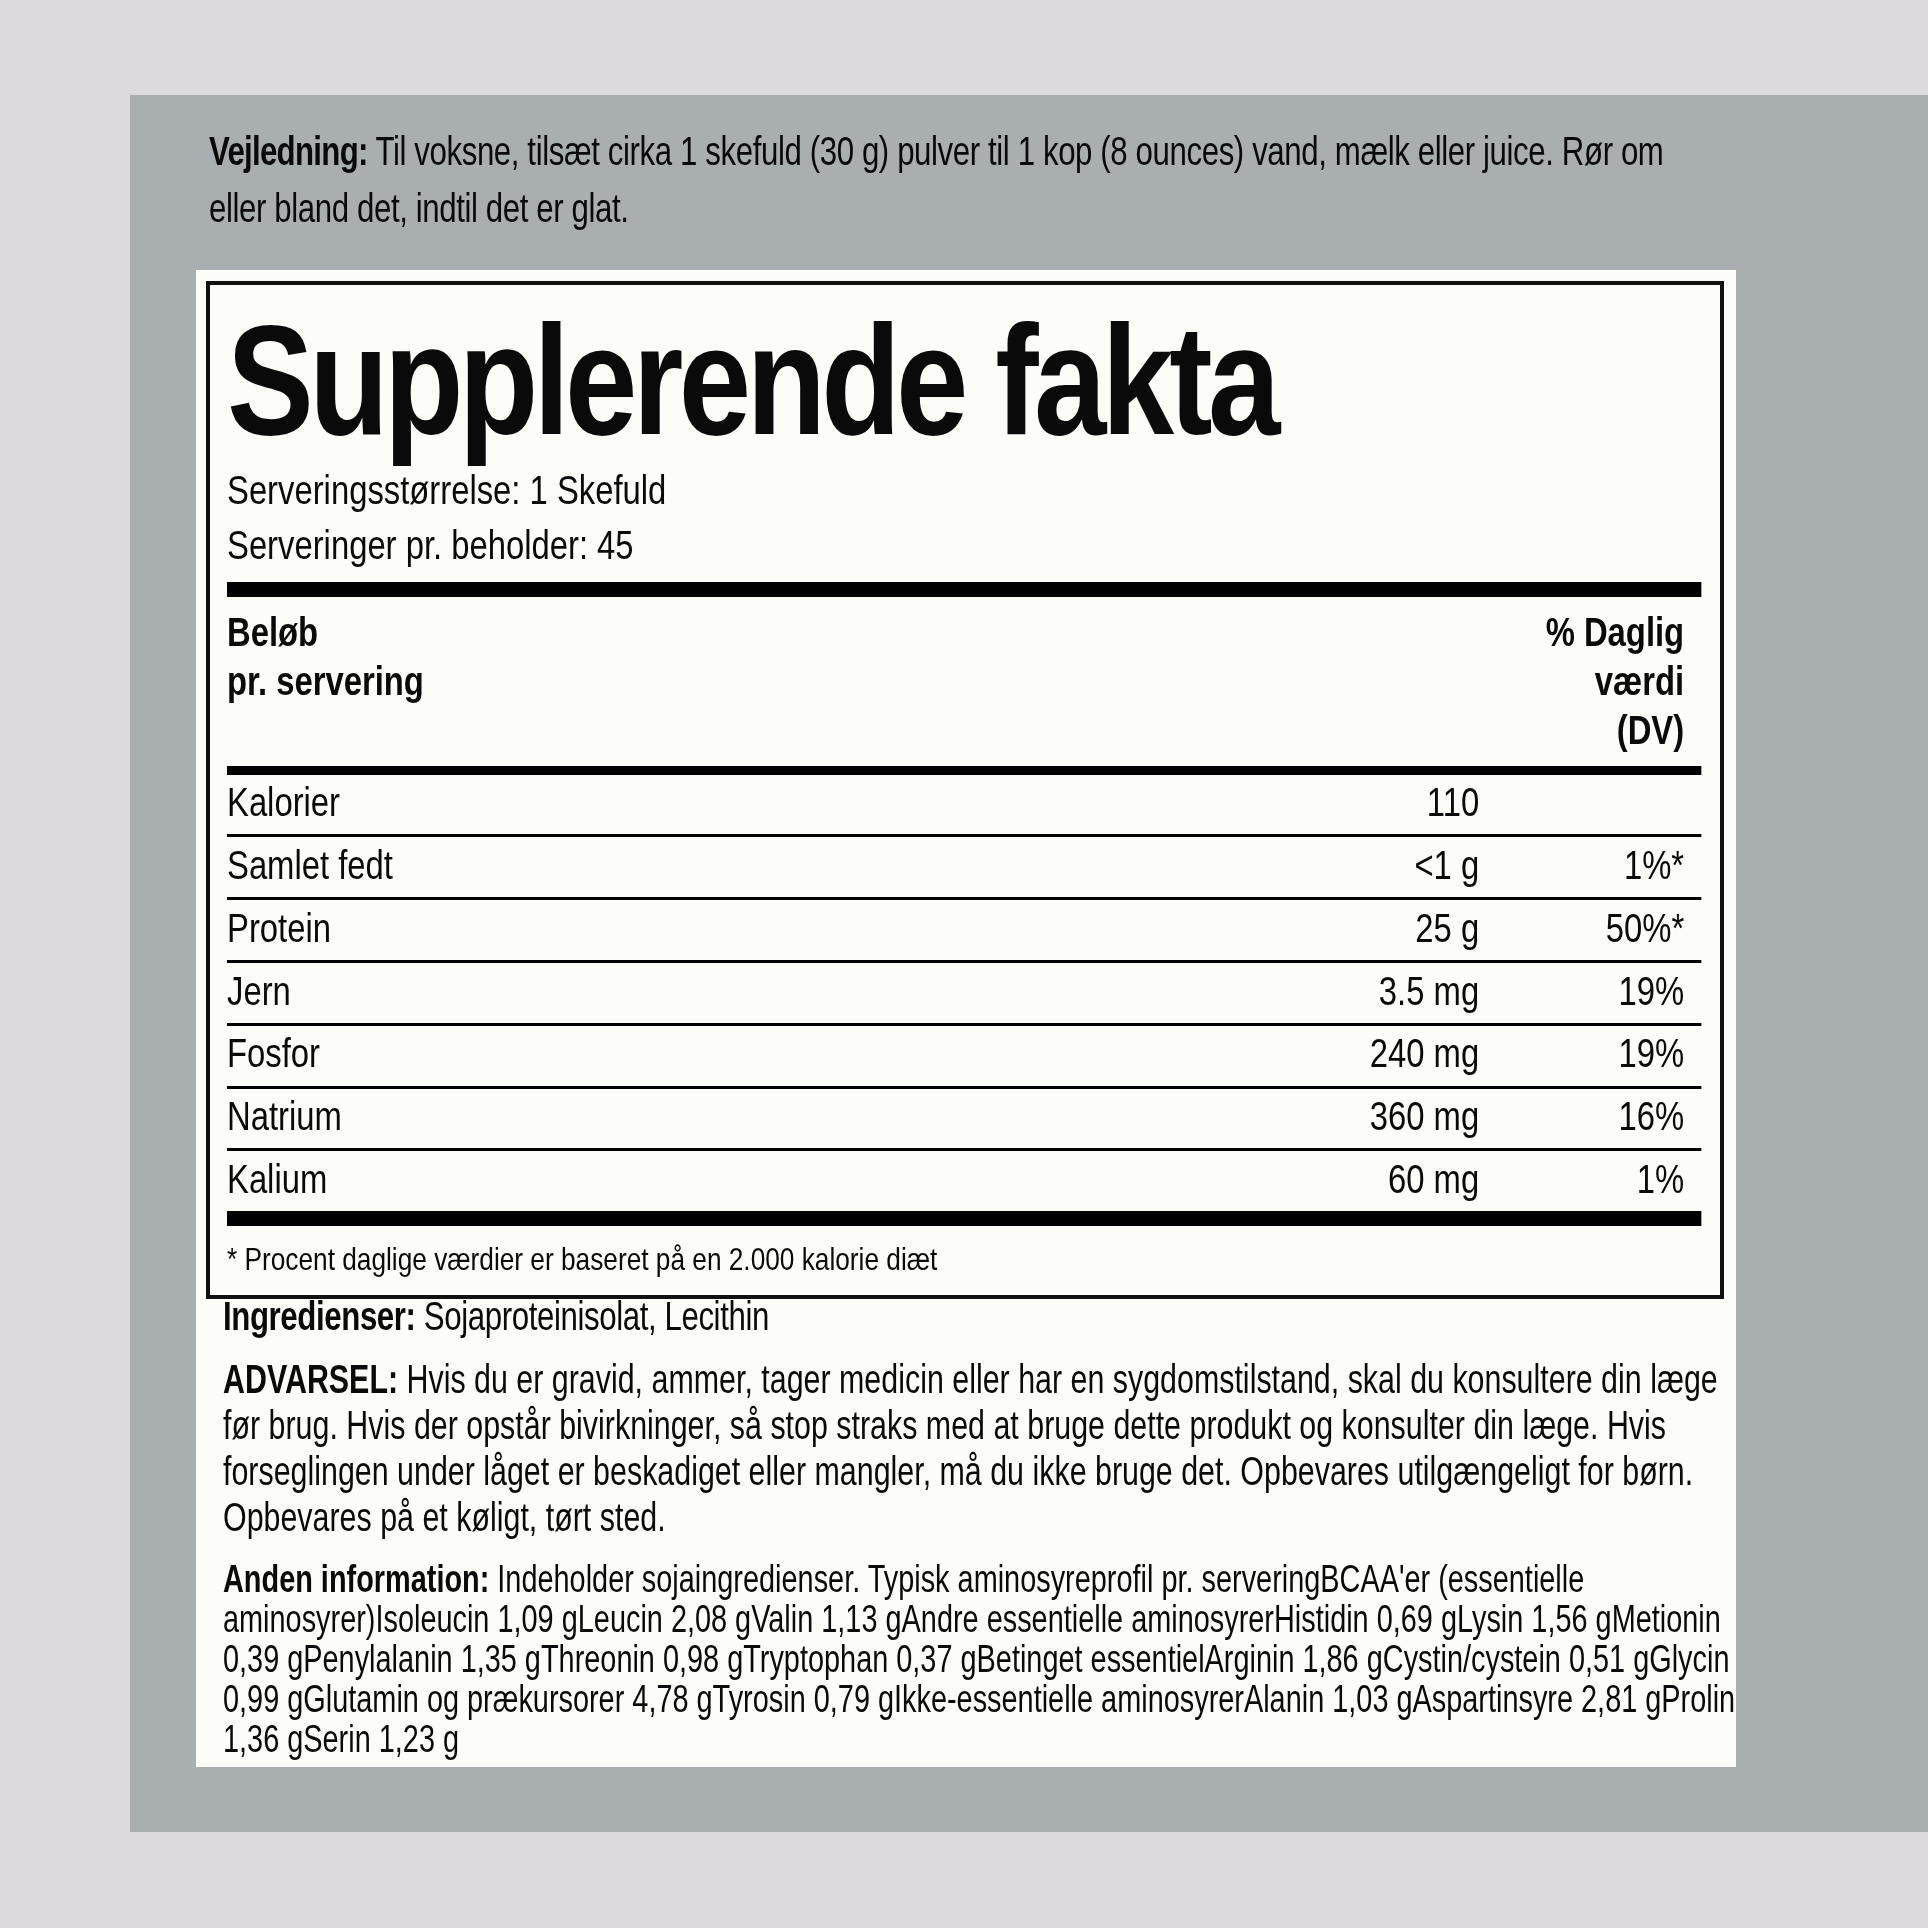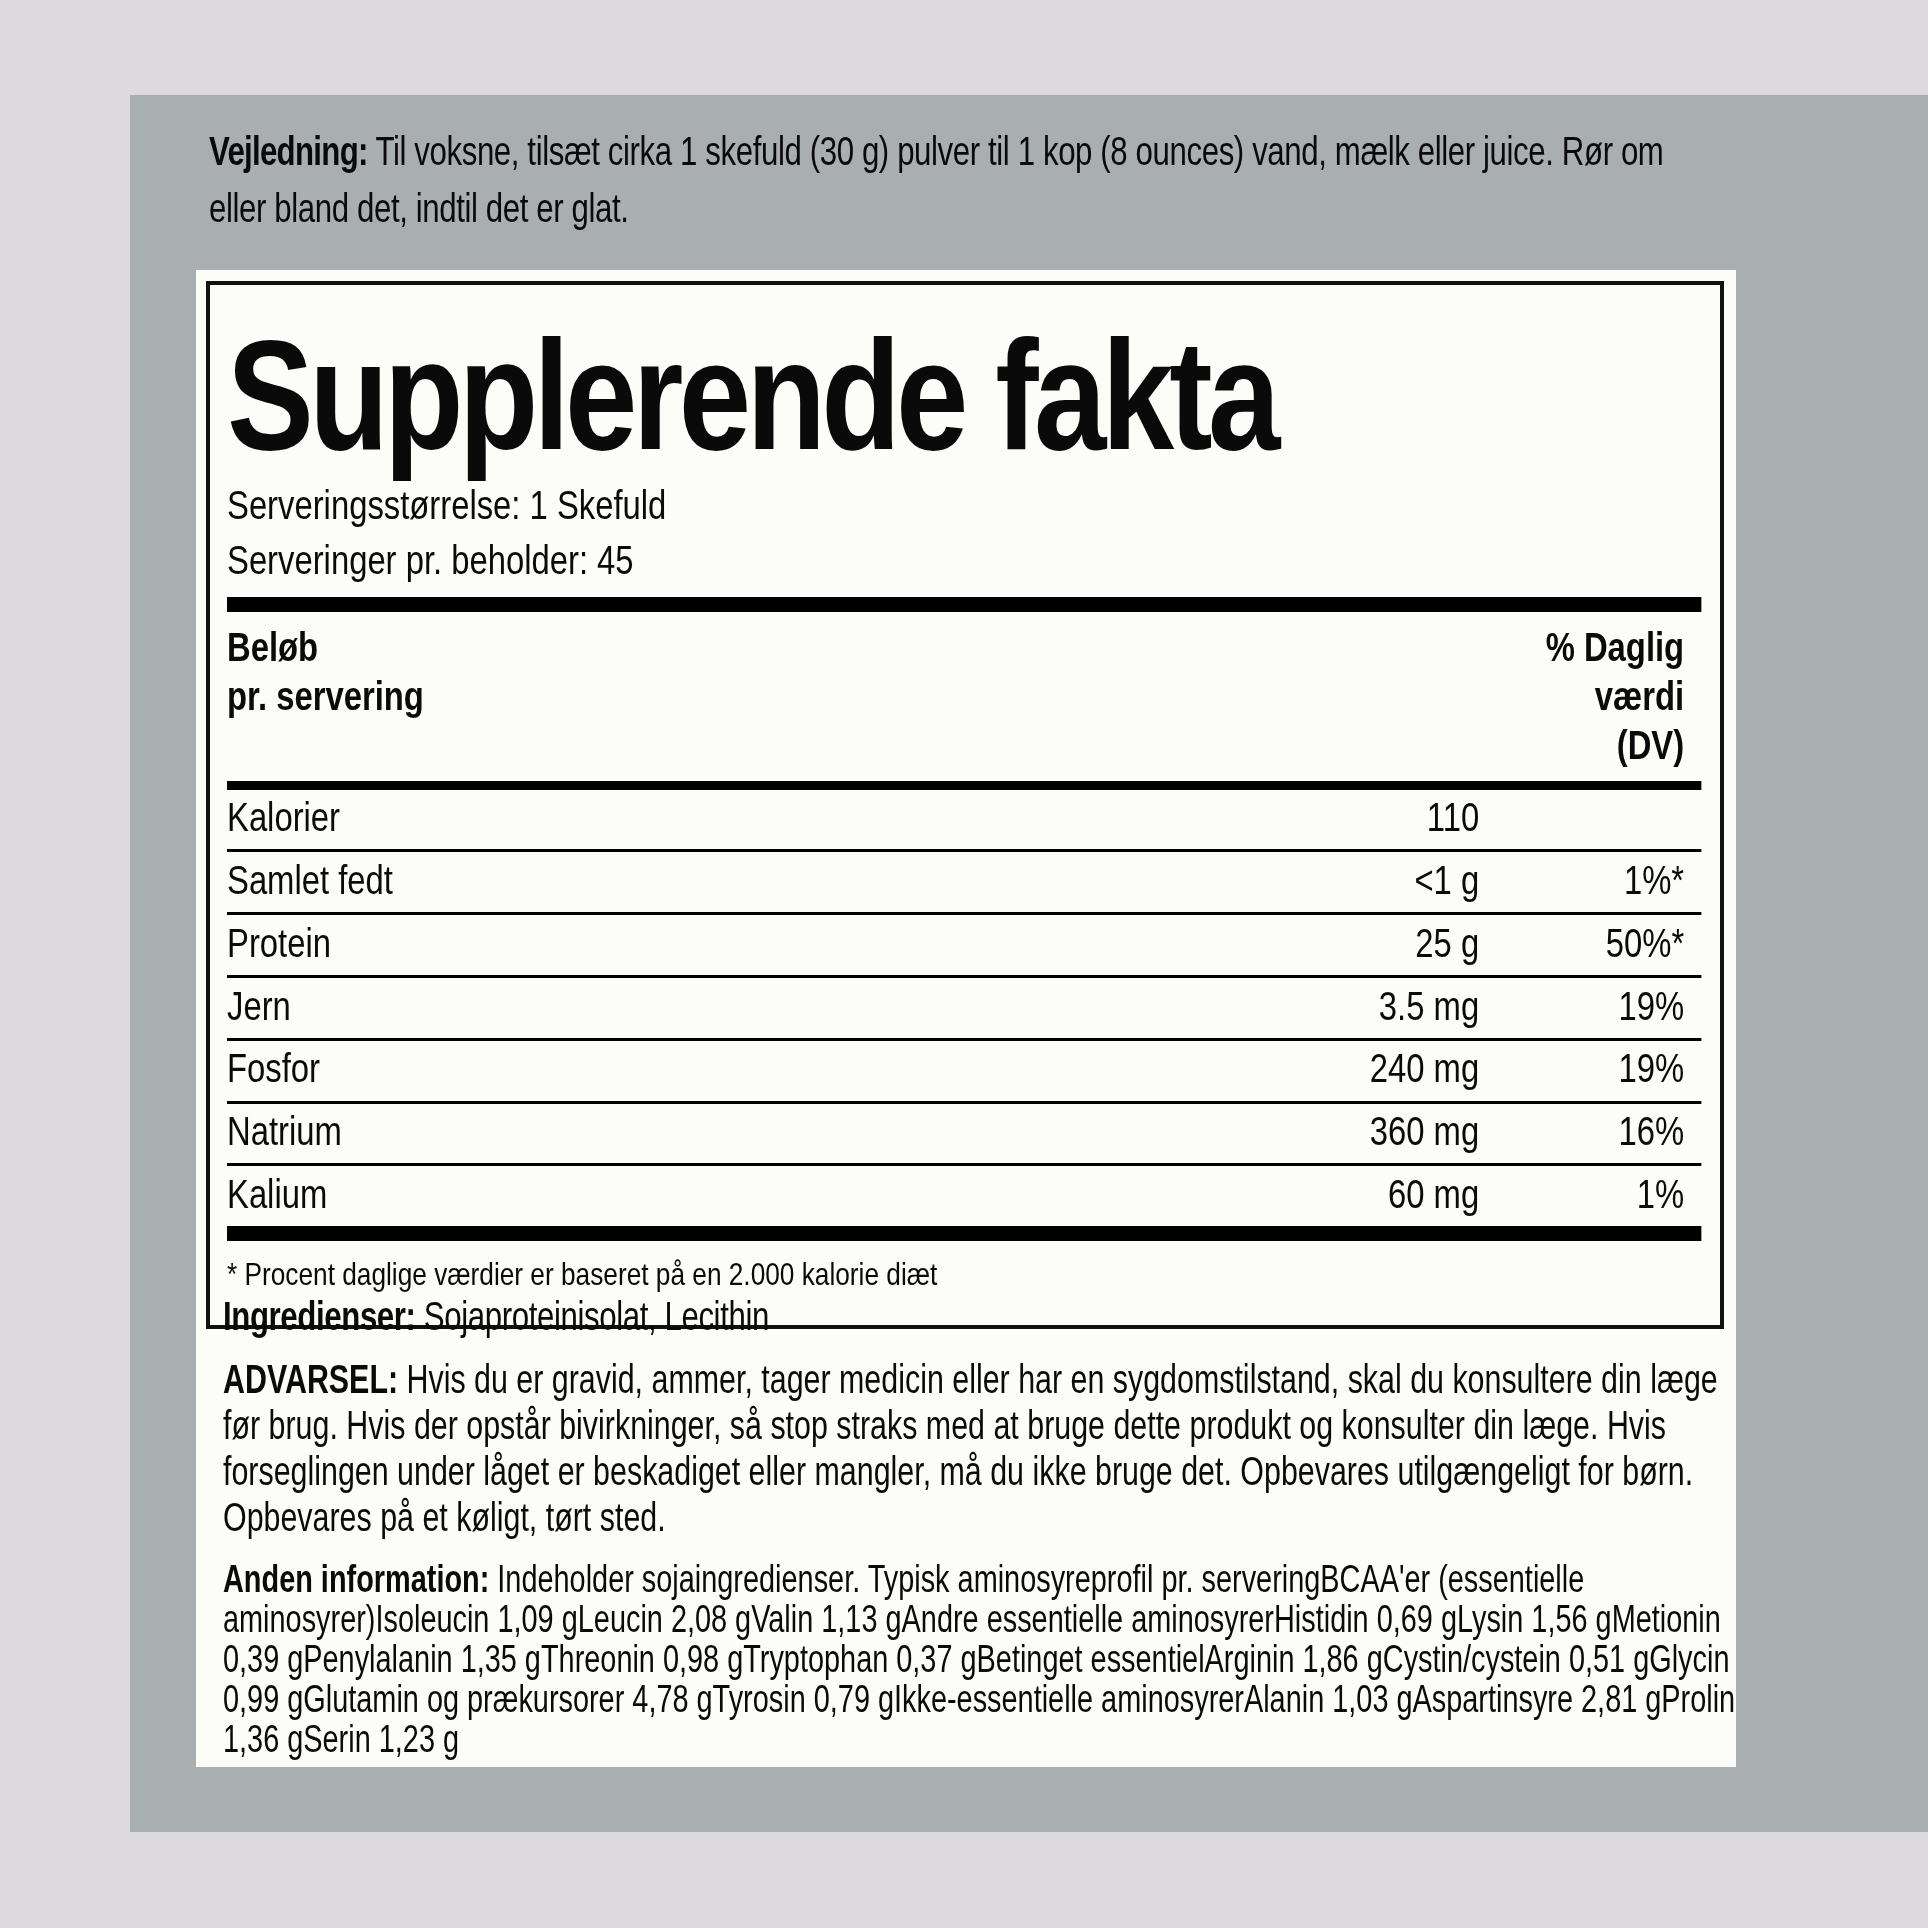--- a/index.html
+++ b/index.html
@@ -29,21 +29,21 @@
   .white-panel {
     position:absolute; left:66px; top:175px;
     width:1540px; height:1497px;
     background:#fcfcf9;
   }
   .facts-box {
     position:absolute; left:10.4px; top:11.3px;
     width:1518px;
     border:4.7px solid #111;
     box-sizing:border-box;
-    padding:16px 17px;
+    padding:1px 17px;
     background:#fcfcf9;
   }
   .facts-title {
     font-size:155px; line-height:151px; font-weight:bold;
     letter-spacing:-5.6px; white-space:nowrap;
     transform:scaleX(0.84); transform-origin:0 60%;
     margin-top:19px;
   }
   .facts-body { width:1798px; transform:scaleX(0.82); transform-origin:0 0; }
   .serving-line { font-size:40px; line-height:43px; }

